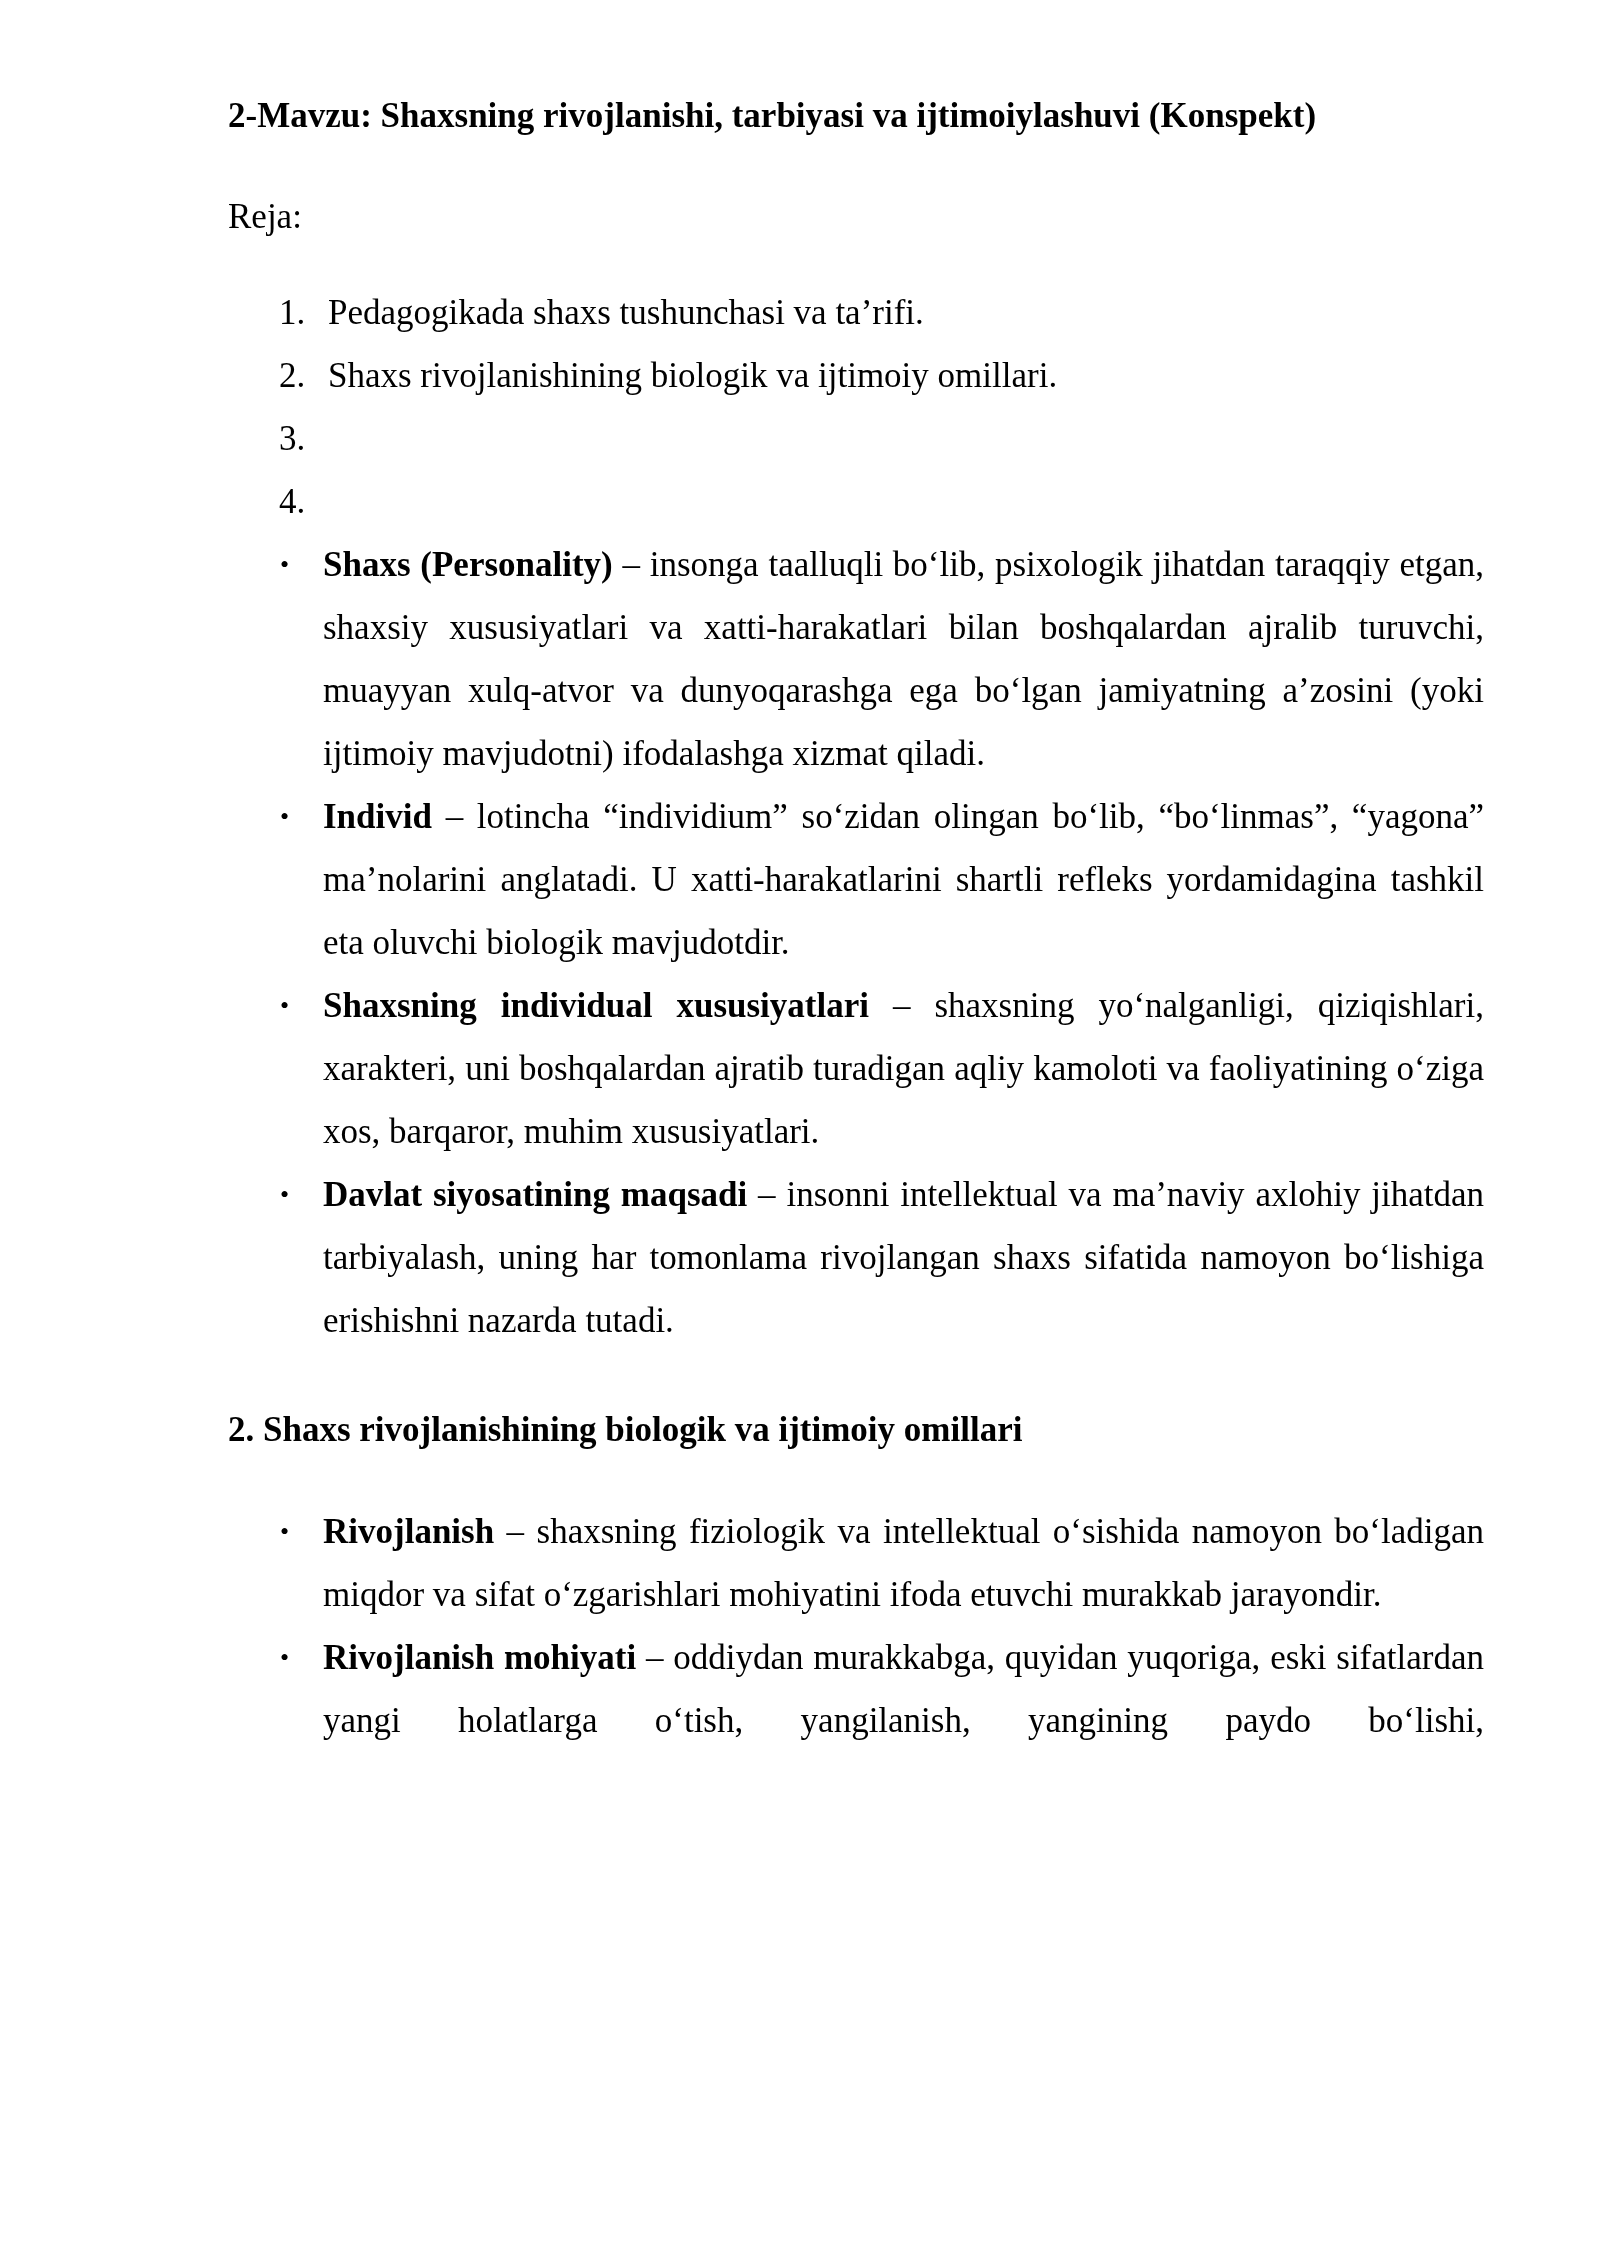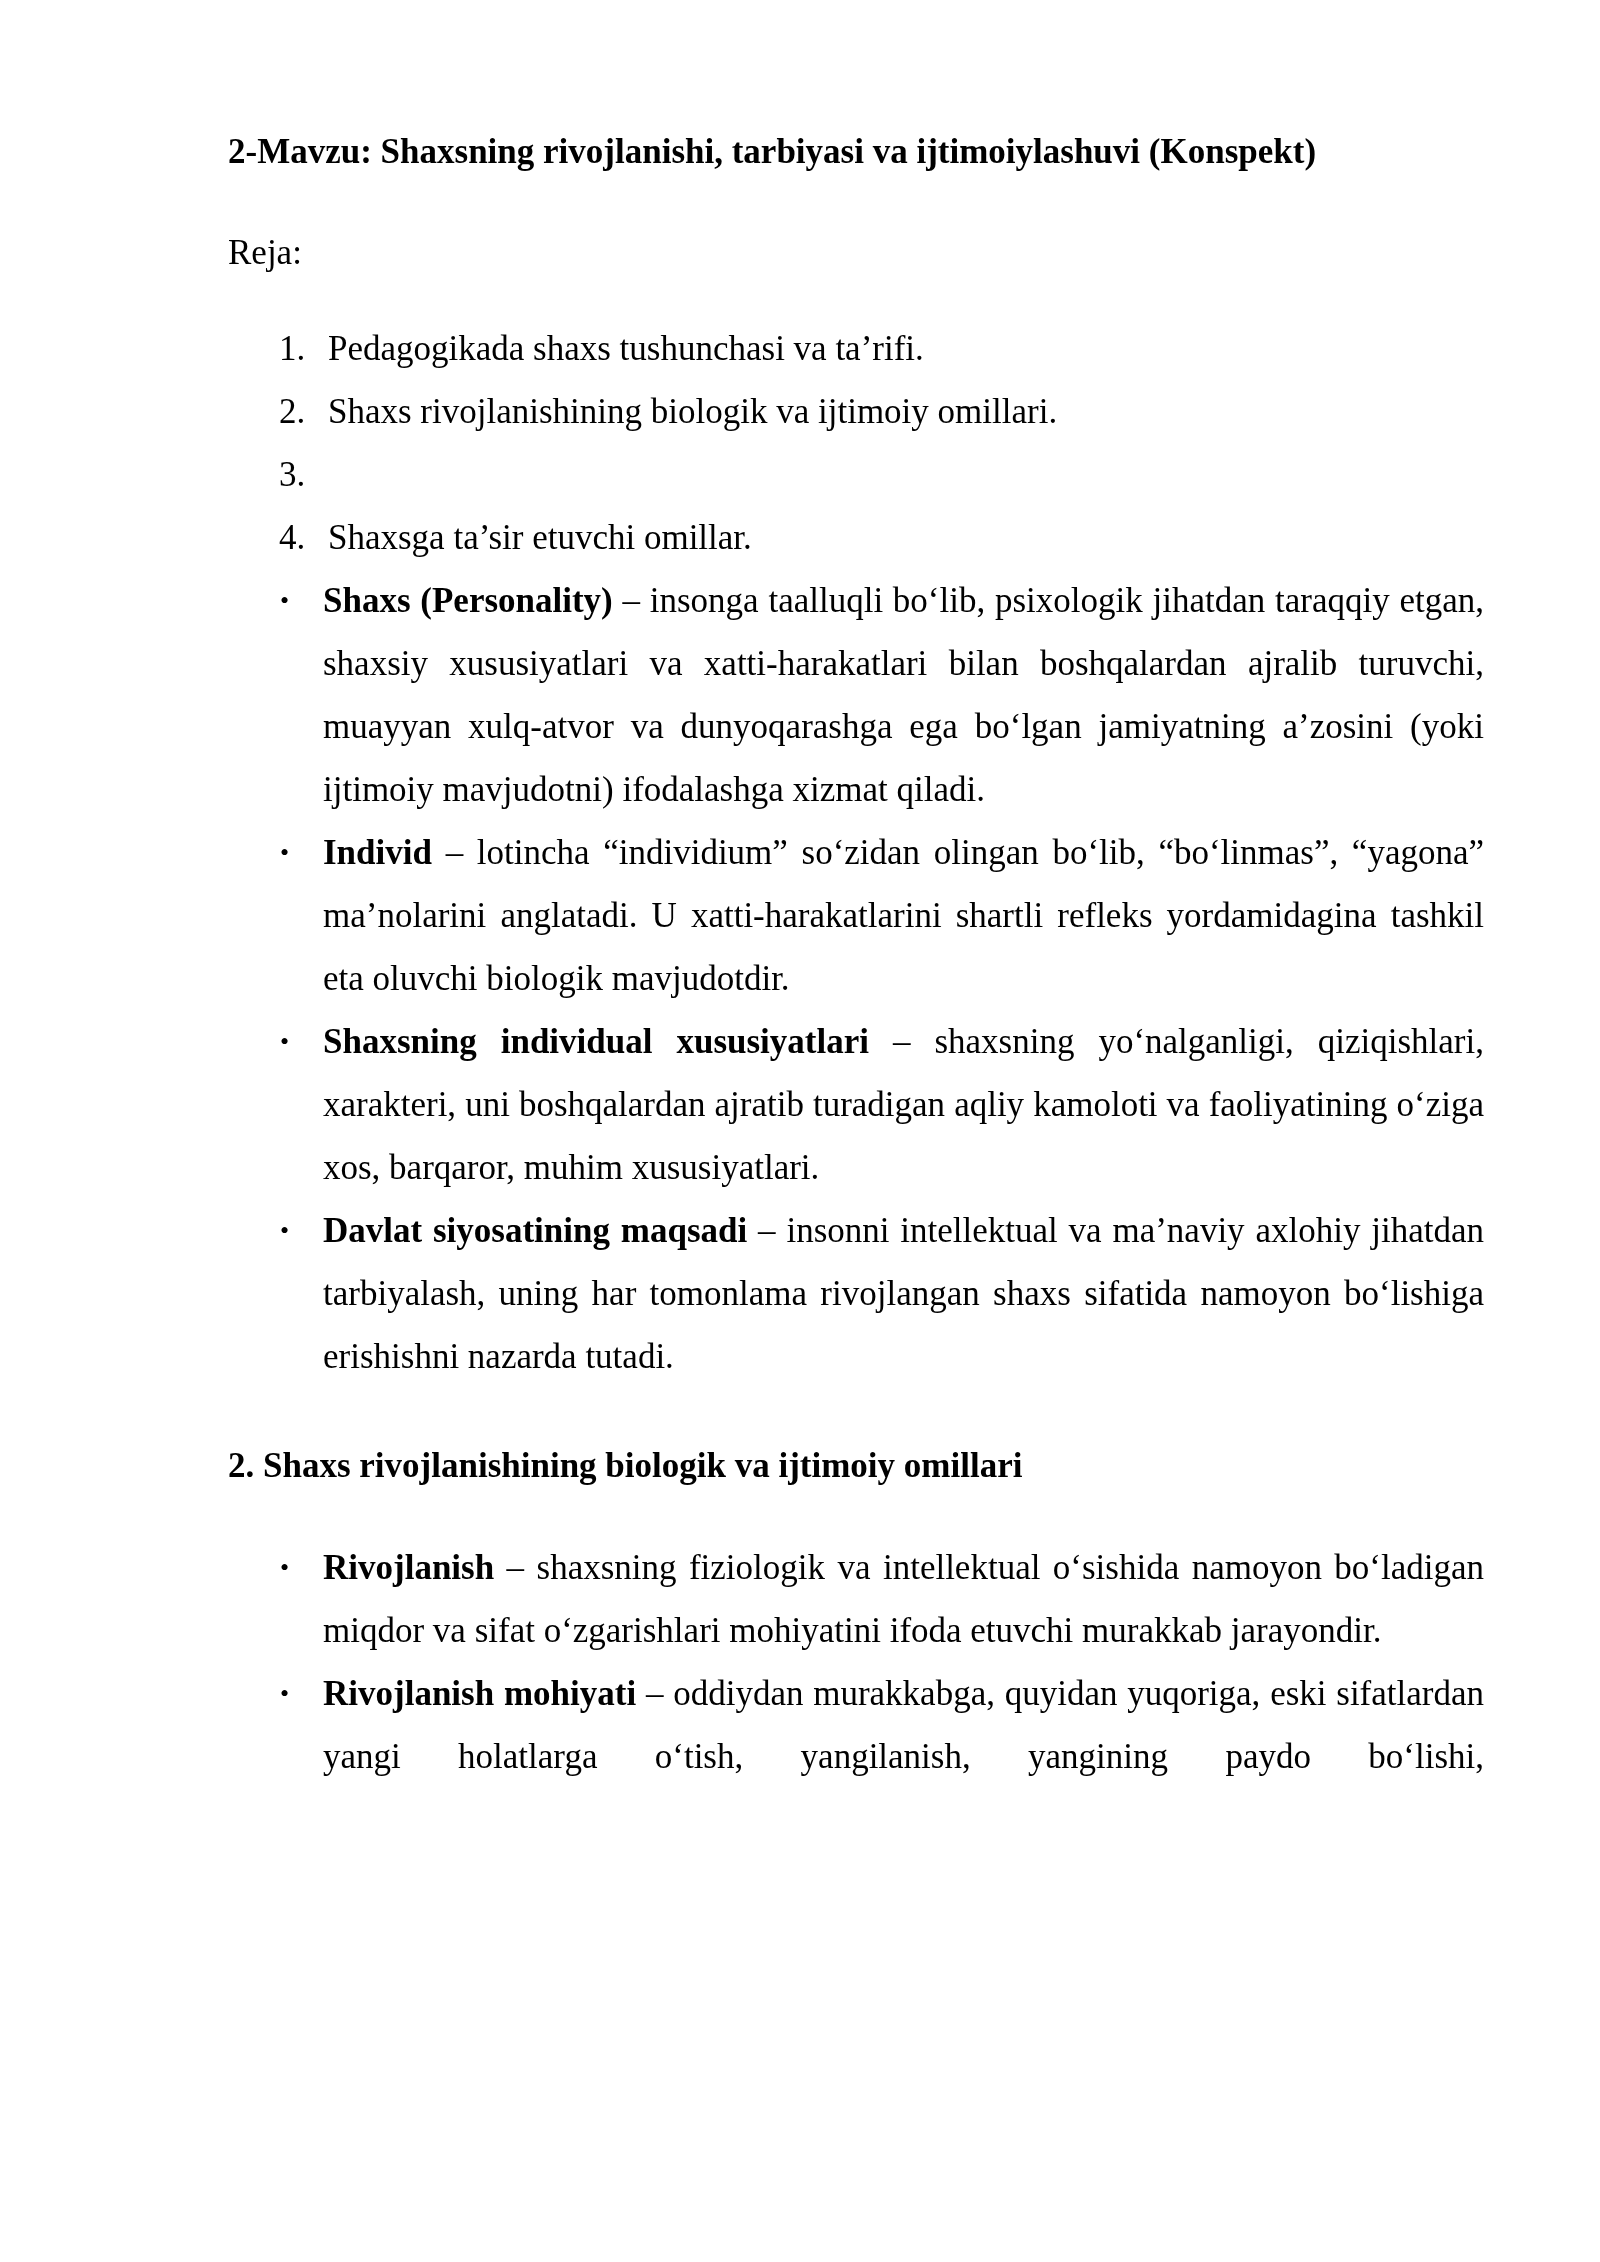--- a/index.html
+++ b/index.html
@@ -13,21 +13,21 @@
     overflow: hidden;
     font-family: "Liberation Serif", "DejaVu Serif", serif;
     font-size: 35px;
     line-height: 63px;
     color: #000000;
   }
   .page {
     box-sizing: border-box;
     width: 1524px;
     height: 2262px;
-    padding: 120px 114px 0 228px; 
+    padding: 84px 114px 0 228px; 
   }
   .content { width: 1256px; }
 
   .doc-title {
     font-weight: bold;
     margin: 0 0 38px 0;
     white-space: nowrap;
   }
   .plan-label {
     font-weight: normal;
@@ -85,21 +85,20 @@
       </div>
       <div class="plan-item">
         <span class="plan-number">2.</span>
           <span>Shaxs rivojlanishining biologik va ijtimoiy omillari.</span>
       </div>
       <div class="plan-item">
         <span class="plan-number">3.</span>
       </div>
       <div class="plan-item">
         <span class="plan-number">4.</span>
-          <span>Shaxsga ta’sir etuvchi omillar.</span>
       </div>
     </div>
 
 
     <div>
       <div class="bullet-item">
         <span class="bullet-marker">•</span><span class="term">Shaxs (Personality)</span><span> – insonga taalluqli boʻlib, psixologik jihatdan taraqqiy etgan, shaxsiy xususiyatlari va xatti-harakatlari bilan boshqalardan ajralib turuvchi, muayyan xulq-atvor va dunyoqarashga ega boʻlgan jamiyatning a’zosini (yoki ijtimoiy mavjudotni) ifodalashga xizmat qiladi.</span>
       </div>
       <div class="bullet-item">
         <span class="bullet-marker">•</span><span class="term">Individ</span><span> – lotincha “individium” soʻzidan olingan boʻlib, “boʻlinmas”, “yagona” ma’nolarini anglatadi. U xatti-harakatlarini shartli refleks yordamidagina tashkil eta oluvchi biologik mavjudotdir.</span>

